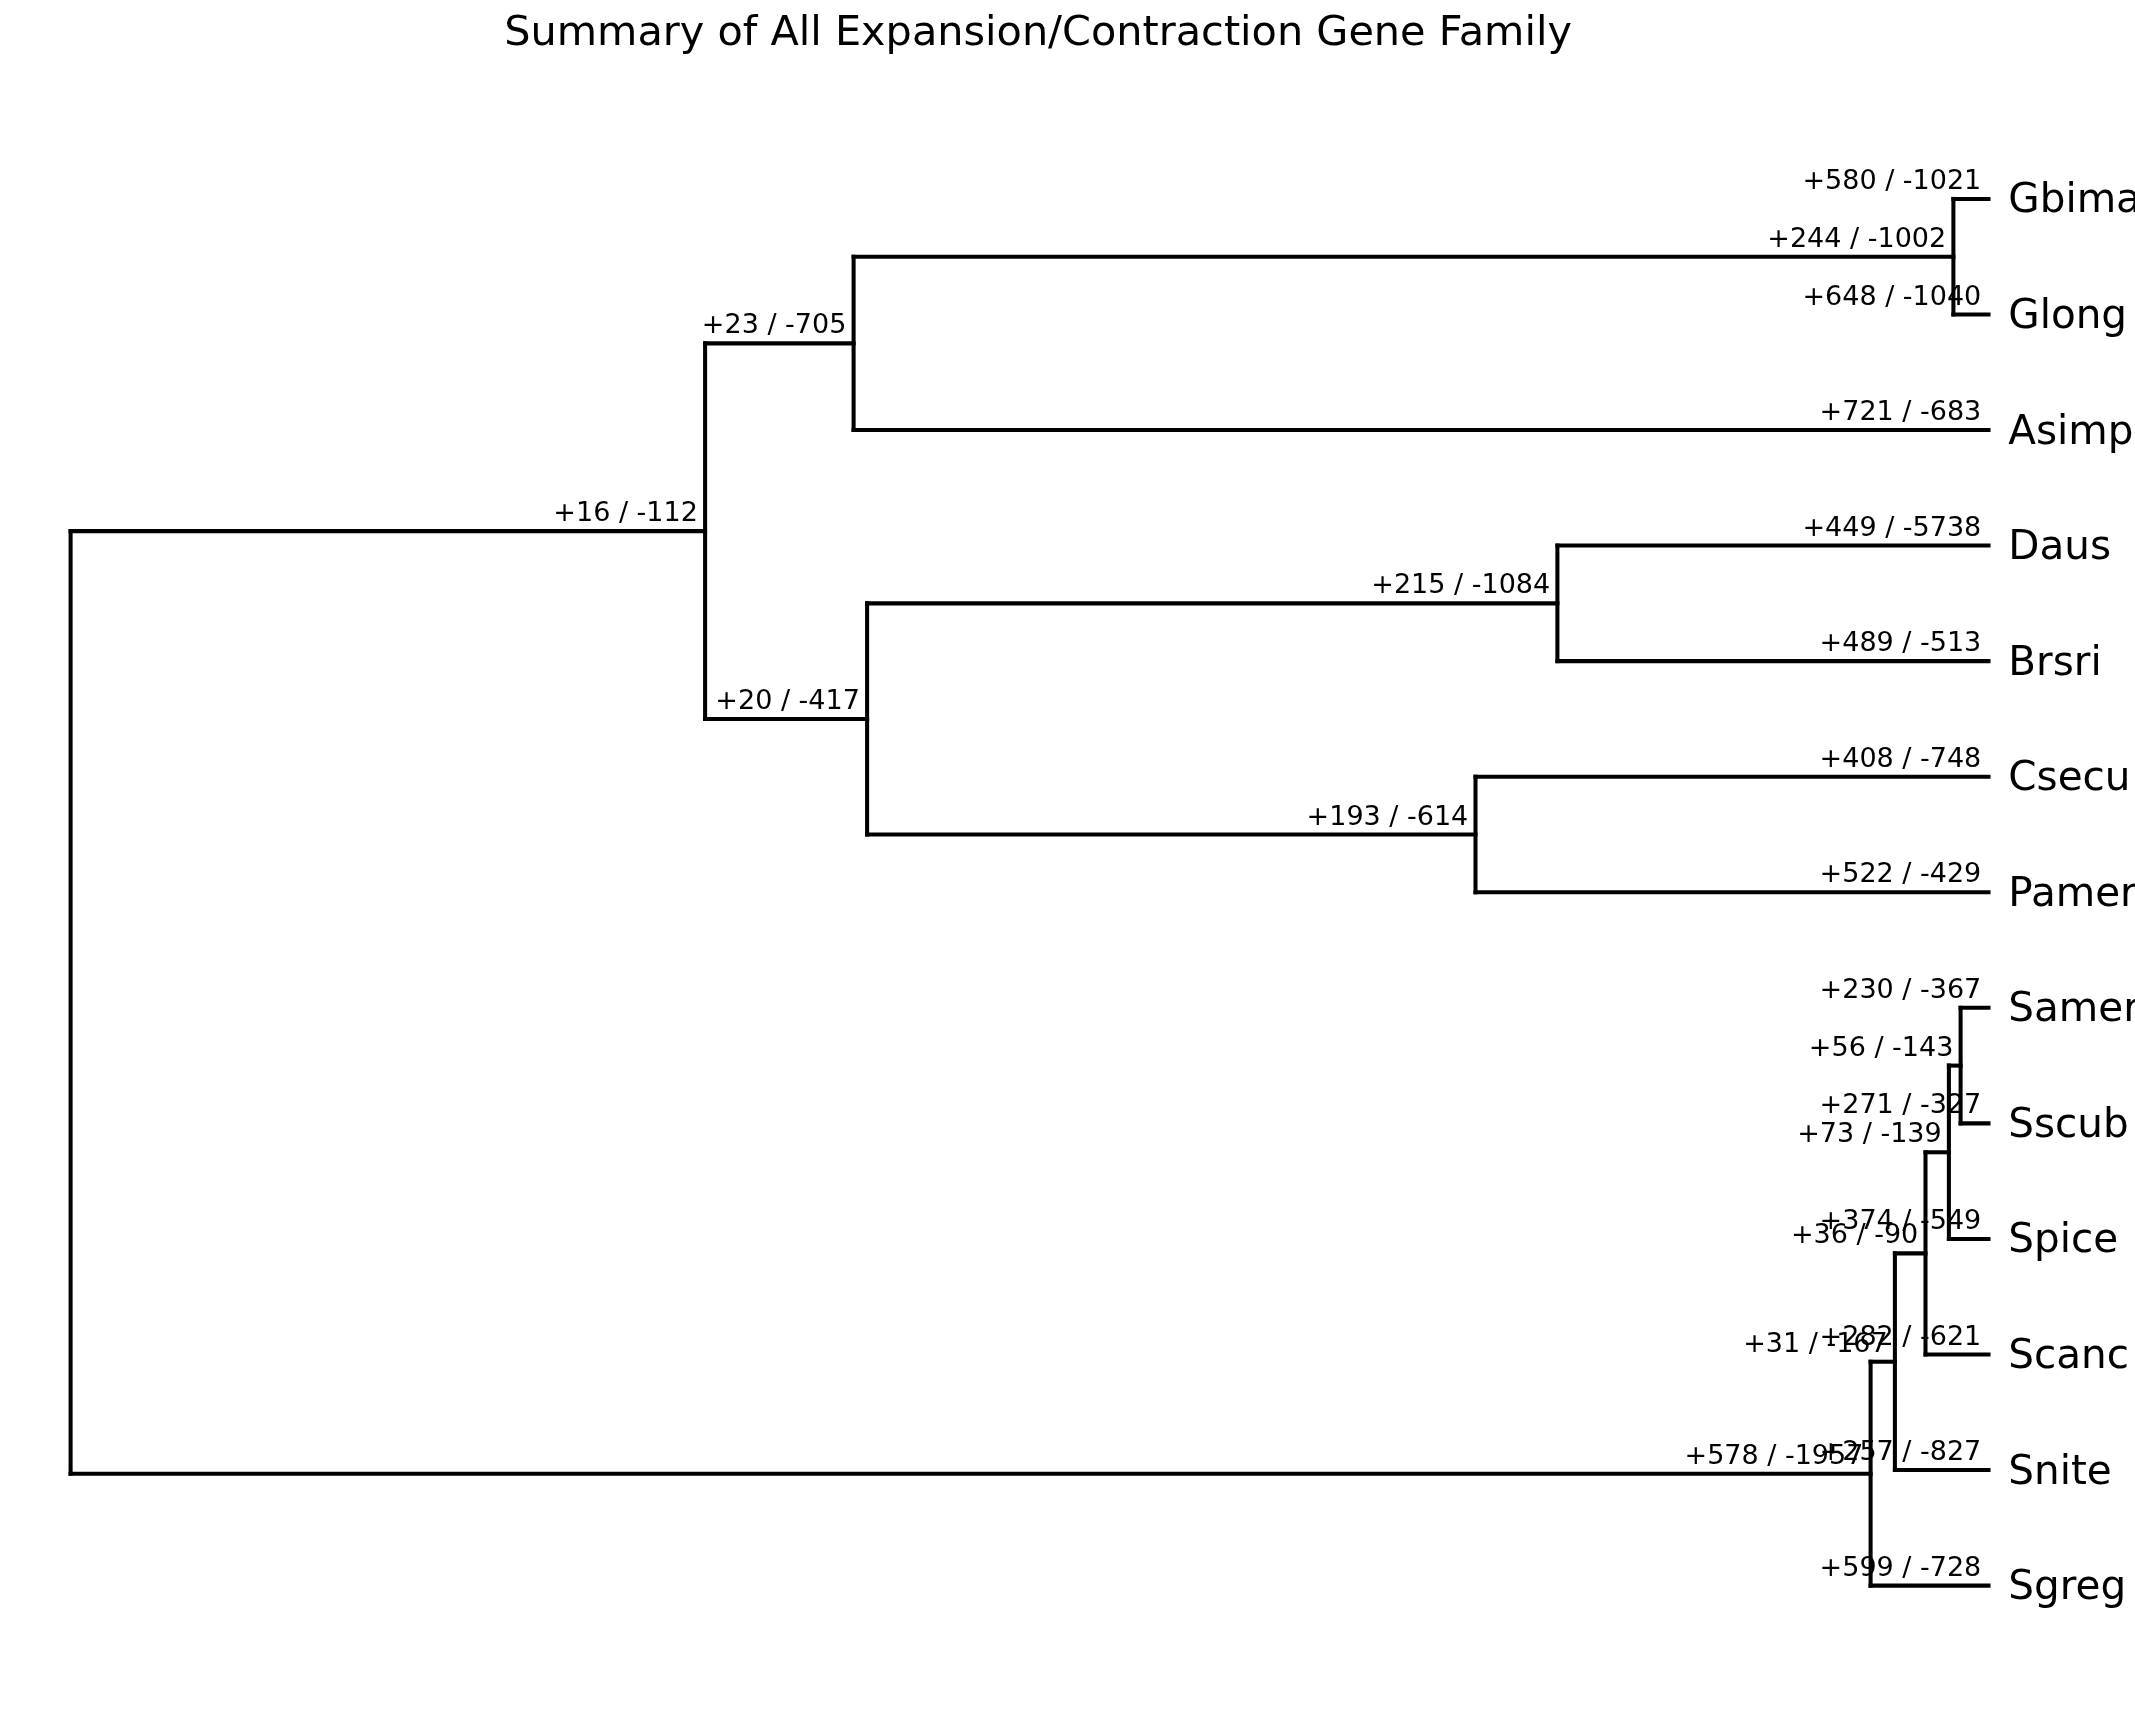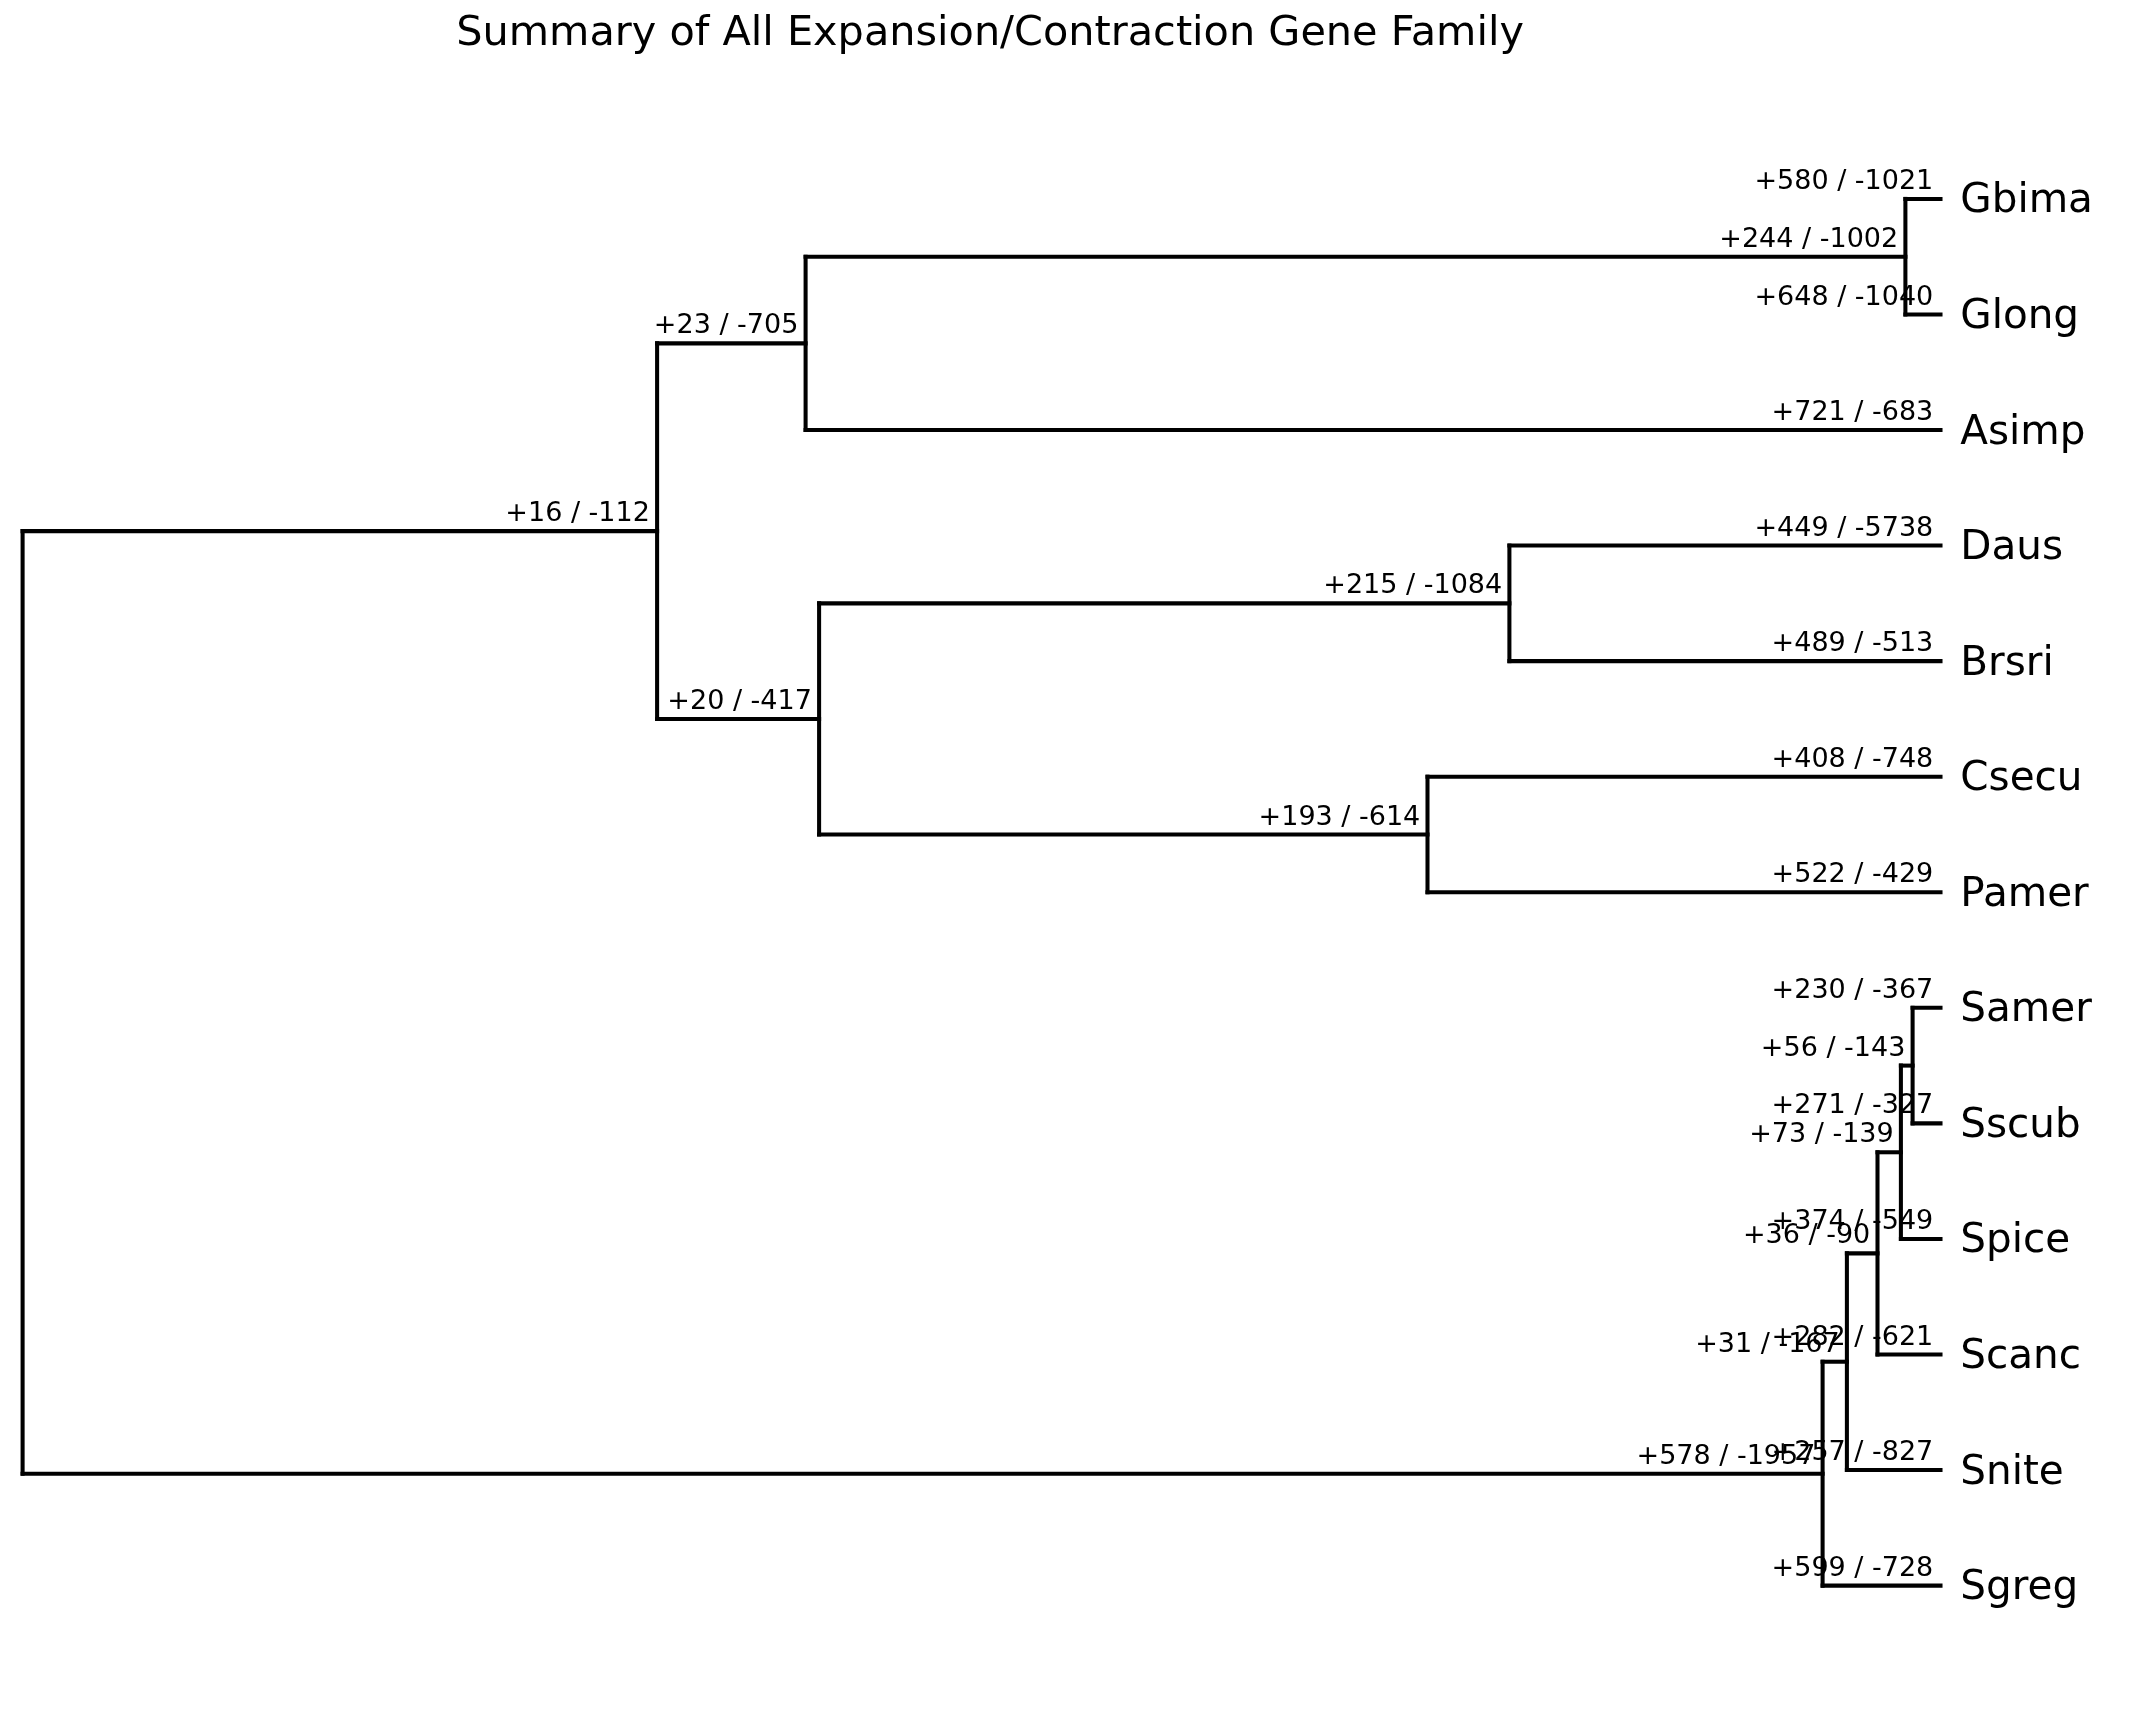--- a/index.html
+++ b/index.html
@@ -6,20 +6,21 @@
     margin: 0;
     padding: 0;
     background: #ffffff;
   }
   .page {
     width: 1972px;
     height: 1728px;
     background: #ffffff;
     position: relative;
     font-family: "DejaVu Sans", sans-serif;
+    margin-left: 48px;
   }
   svg.tree {
     display: block;
     width: 2135px;
     height: 1728px;
   }
   .chart-title {
     font-family: "DejaVu Sans", sans-serif;
     font-size: 46px;
     fill: #000000;

